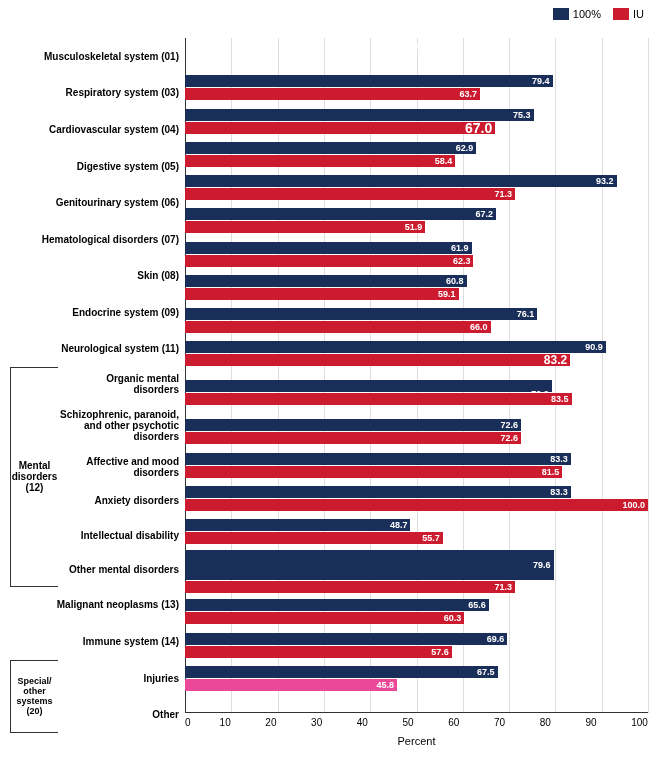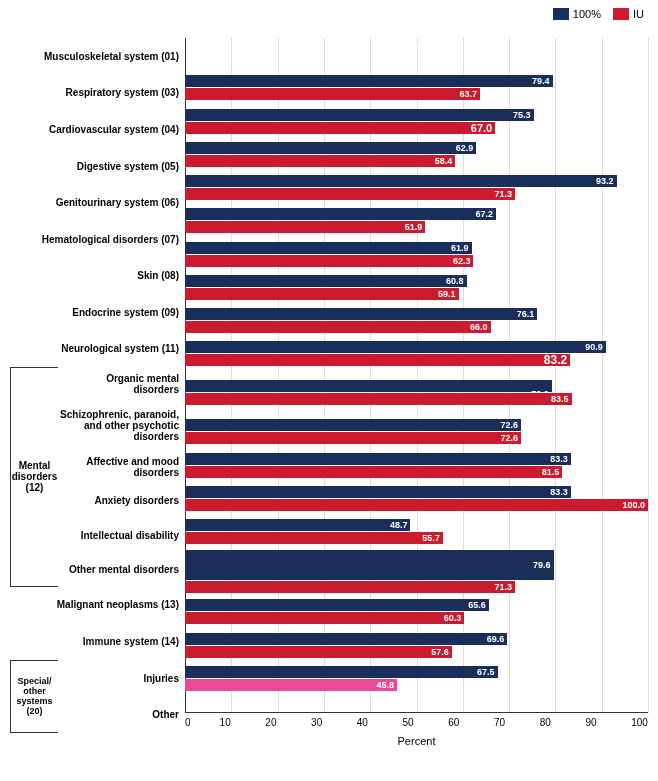--- a/index.html
+++ b/index.html
@@ -113,21 +113,21 @@
         </div>
 
         <div style="flex:1; display:flex; flex-direction:column; justify-content:center; gap:1px; padding:2px 0;">
           <div style="display:flex; align-items:center; height:12px;">
             <div style="width:75.3%; height:100%; background:#1a2e5a; position:relative;">
               <span style="position:absolute; right:3px; top:0; bottom:0; display:flex; align-items:center; font-size:9px; color:#fff; font-weight:bold;">75.3</span>
             </div>
           </div>
           <div style="display:flex; align-items:center; height:12px;">
             <div style="width:67.0%; height:100%; background:#cc1a2e; position:relative;">
-              <span style="position:absolute; right:3px; top:0; bottom:0; display:flex; align-items:center; font-size:11px; color:#fff; font-weight:bold;">67.0</span>
+              <span style="position:absolute; right:3px; top:0; bottom:0; display:flex; align-items:center; font-size:14px; color:#fff; font-weight:bold;">67.0</span>
             </div>
           </div>
         </div>
 
         <div style="flex:1; display:flex; flex-direction:column; justify-content:center; gap:1px; padding:2px 0;">
           <div style="display:flex; align-items:center; height:12px;">
             <div style="width:62.9%; height:100%; background:#1a2e5a; position:relative;">
               <span style="position:absolute; right:3px; top:0; bottom:0; display:flex; align-items:center; font-size:9px; color:#fff; font-weight:bold;">62.9</span>
             </div>
           </div>

